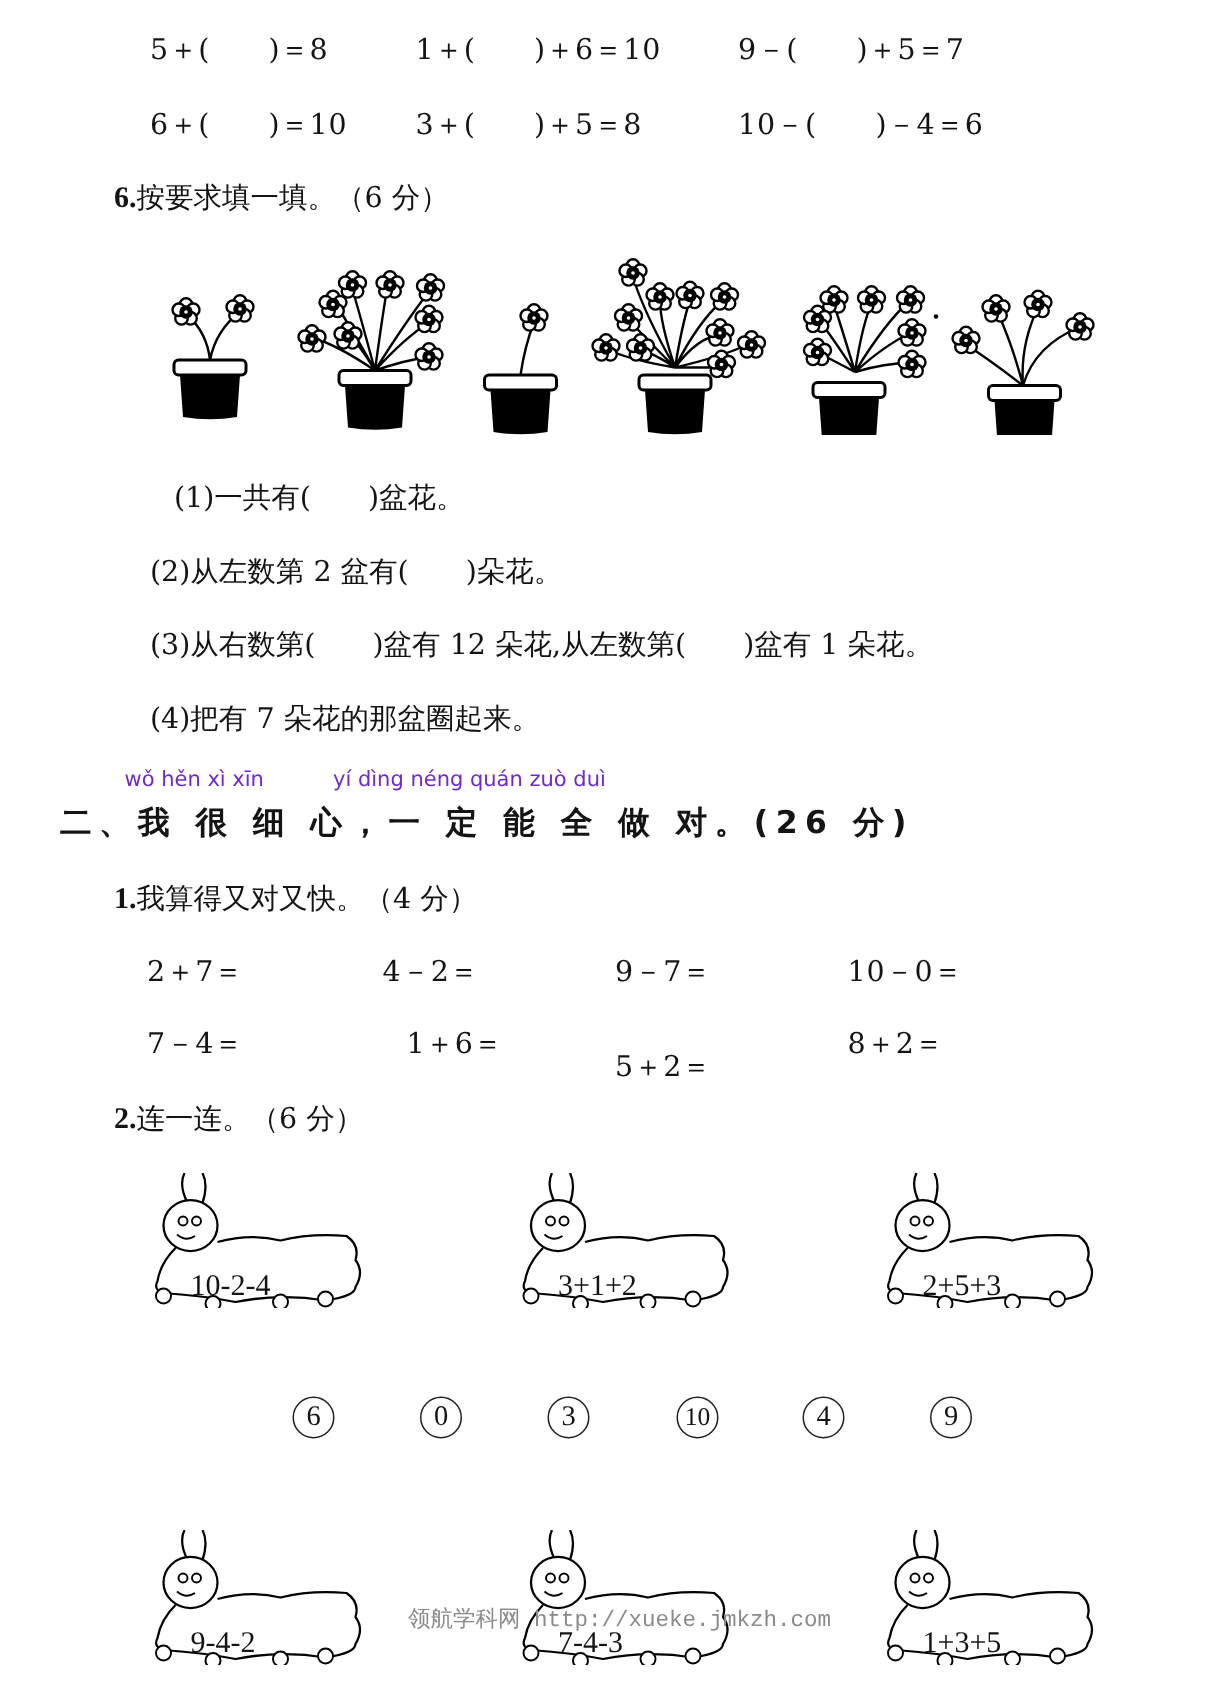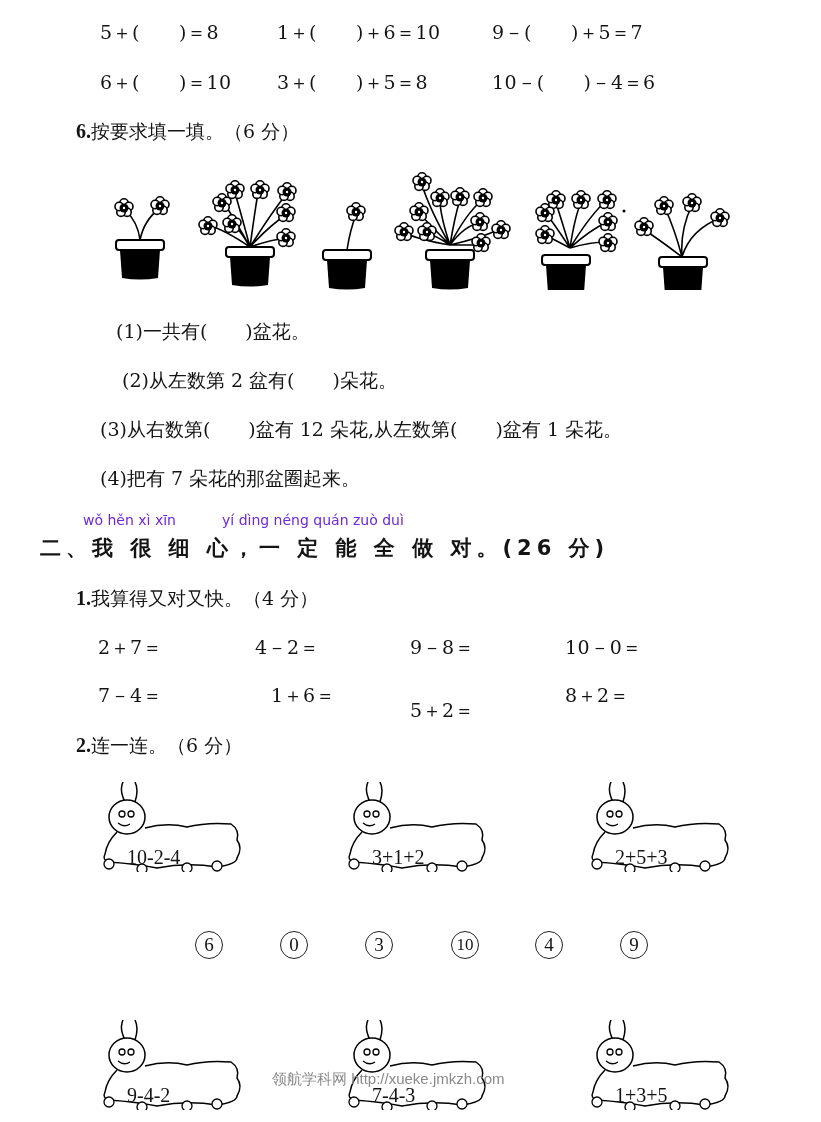--- a/index.html
+++ b/index.html
@@ -13,21 +13,21 @@
   .pinyin { font-family:"DejaVu Sans","Liberation Sans",sans-serif; font-size:14px; color:#6d28d9; }
   .section { font-family:"DejaVu Sans","Liberation Sans",sans-serif; font-weight:bold; font-size:21px; letter-spacing:5px; }
   .circle { position:absolute; width:28px; height:28px; border:1.5px solid #222; border-radius:50%;
             display:flex; align-items:center; justify-content:center;
             font-family:"Liberation Serif",serif; font-size:19px; box-sizing:border-box; }
   .cat { position:absolute; width:150px; height:90px; }
   .cat svg { position:absolute; left:0; top:0; }
   .cat .expr { position:absolute; left:30px; top:64px; width:110px; text-align:left;
                font-family:"Liberation Serif","DejaVu Serif",serif; font-size:20px; }
   .pot { position:absolute; }
-  .watermark { font-family:Liberation Sans, sans-serif; font-size:15px; color:#8a8a8a; }
+  .watermark { font-family:Liberation Mono, monospace; font-size:15px; color:#8a8a8a; }
 </style>
 </head>
 <body>
 
 <div class="abs eq" style="left:100px;top:20px;">5＋(　　)＝8</div>
 <div class="abs eq" style="left:277px;top:20px;">1＋(　　)＋6＝10</div>
 <div class="abs eq" style="left:492px;top:20px;">9－(　　)＋5＝7</div>
 <div class="abs eq" style="left:100px;top:70px;">6＋(　　)＝10</div>
 <div class="abs eq" style="left:277px;top:70px;">3＋(　　)＋5＝8</div>
 <div class="abs eq" style="left:492px;top:70px;">10－(　　)－4＝6</div>
@@ -111,34 +111,34 @@
     <path d="M582 87 Q575 60 565 38 M582 87 Q580 60 592 35 M582 87 Q590 60 620 48 M582 87 Q560 70 540 57" stroke="#000" fill="none" stroke-width="1.6"></path>
     <use href="#fl" x="564" y="36"></use>
       <use href="#fl" x="592" y="33"></use>
       <use href="#fl" x="620" y="48"></use>
       <use href="#fl" x="544" y="57"></use>
     <use href="#potbody" x="583" y="87"></use>
   </g>
 </svg>
 
 <div class="abs sub" style="left:100px;top:319px;margin-left:16px;">(1)一共有(　　)盆花。</div>
-<div class="abs sub" style="left:100px;top:368px;margin-left:22px;">(2)从左数第 2 盆有(　　)朵花。</div>
+<div class="abs sub" style="left:100px;top:368px;">(2)从左数第 2 盆有(　　)朵花。</div>
 <div class="abs sub" style="left:100px;top:417px;">(3)从右数第(　　)盆有 12 朵花,从左数第(　　)盆有 1 朵花。</div>
 <div class="abs sub" style="left:100px;top:466px;">(4)把有 7 朵花的那盆圈起来。</div>
 
 <div class="abs pinyin" style="left:83px;top:512px;">wǒ hěn  xì  xīn</div>
 <div class="abs pinyin" style="left:222px;top:512px;">yí  dìng néng quán zuò duì</div>
 <div class="abs section" style="left:40px;top:534px;">二、我 很 细 心，一  定  能  全  做 对。(26 分)</div>
 
 <div class="abs q-title" style="left:76px;top:586px;">
   <b>1.</b><span>我算得又对又快。（4 分）</span>
 </div>
 <div class="abs eq" style="left:98px;top:635px;">2＋7＝</div>
 <div class="abs eq" style="left:255px;top:635px;">4－2＝</div>
-<div class="abs eq" style="left:410px;top:635px;">9－8＝</div>
+<div class="abs eq" style="left:410px;top:635px;">9－7＝</div>
 <div class="abs eq" style="left:565px;top:635px;">10－0＝</div>
 <div class="abs eq" style="left:98px;top:683px;">7－4＝</div>
 <div class="abs eq" style="left:255px;top:683px;margin-left:16px;">1＋6＝</div>
 <div class="abs eq" style="left:410px;top:683px;margin-top:15px;">5＋2＝</div>
 <div class="abs eq" style="left:565px;top:683px;">8＋2＝</div>
 
 <div class="abs q-title" style="left:76px;top:733px;">
   <b>2.</b><span>连一连。（6 分）</span>
 </div>
 

